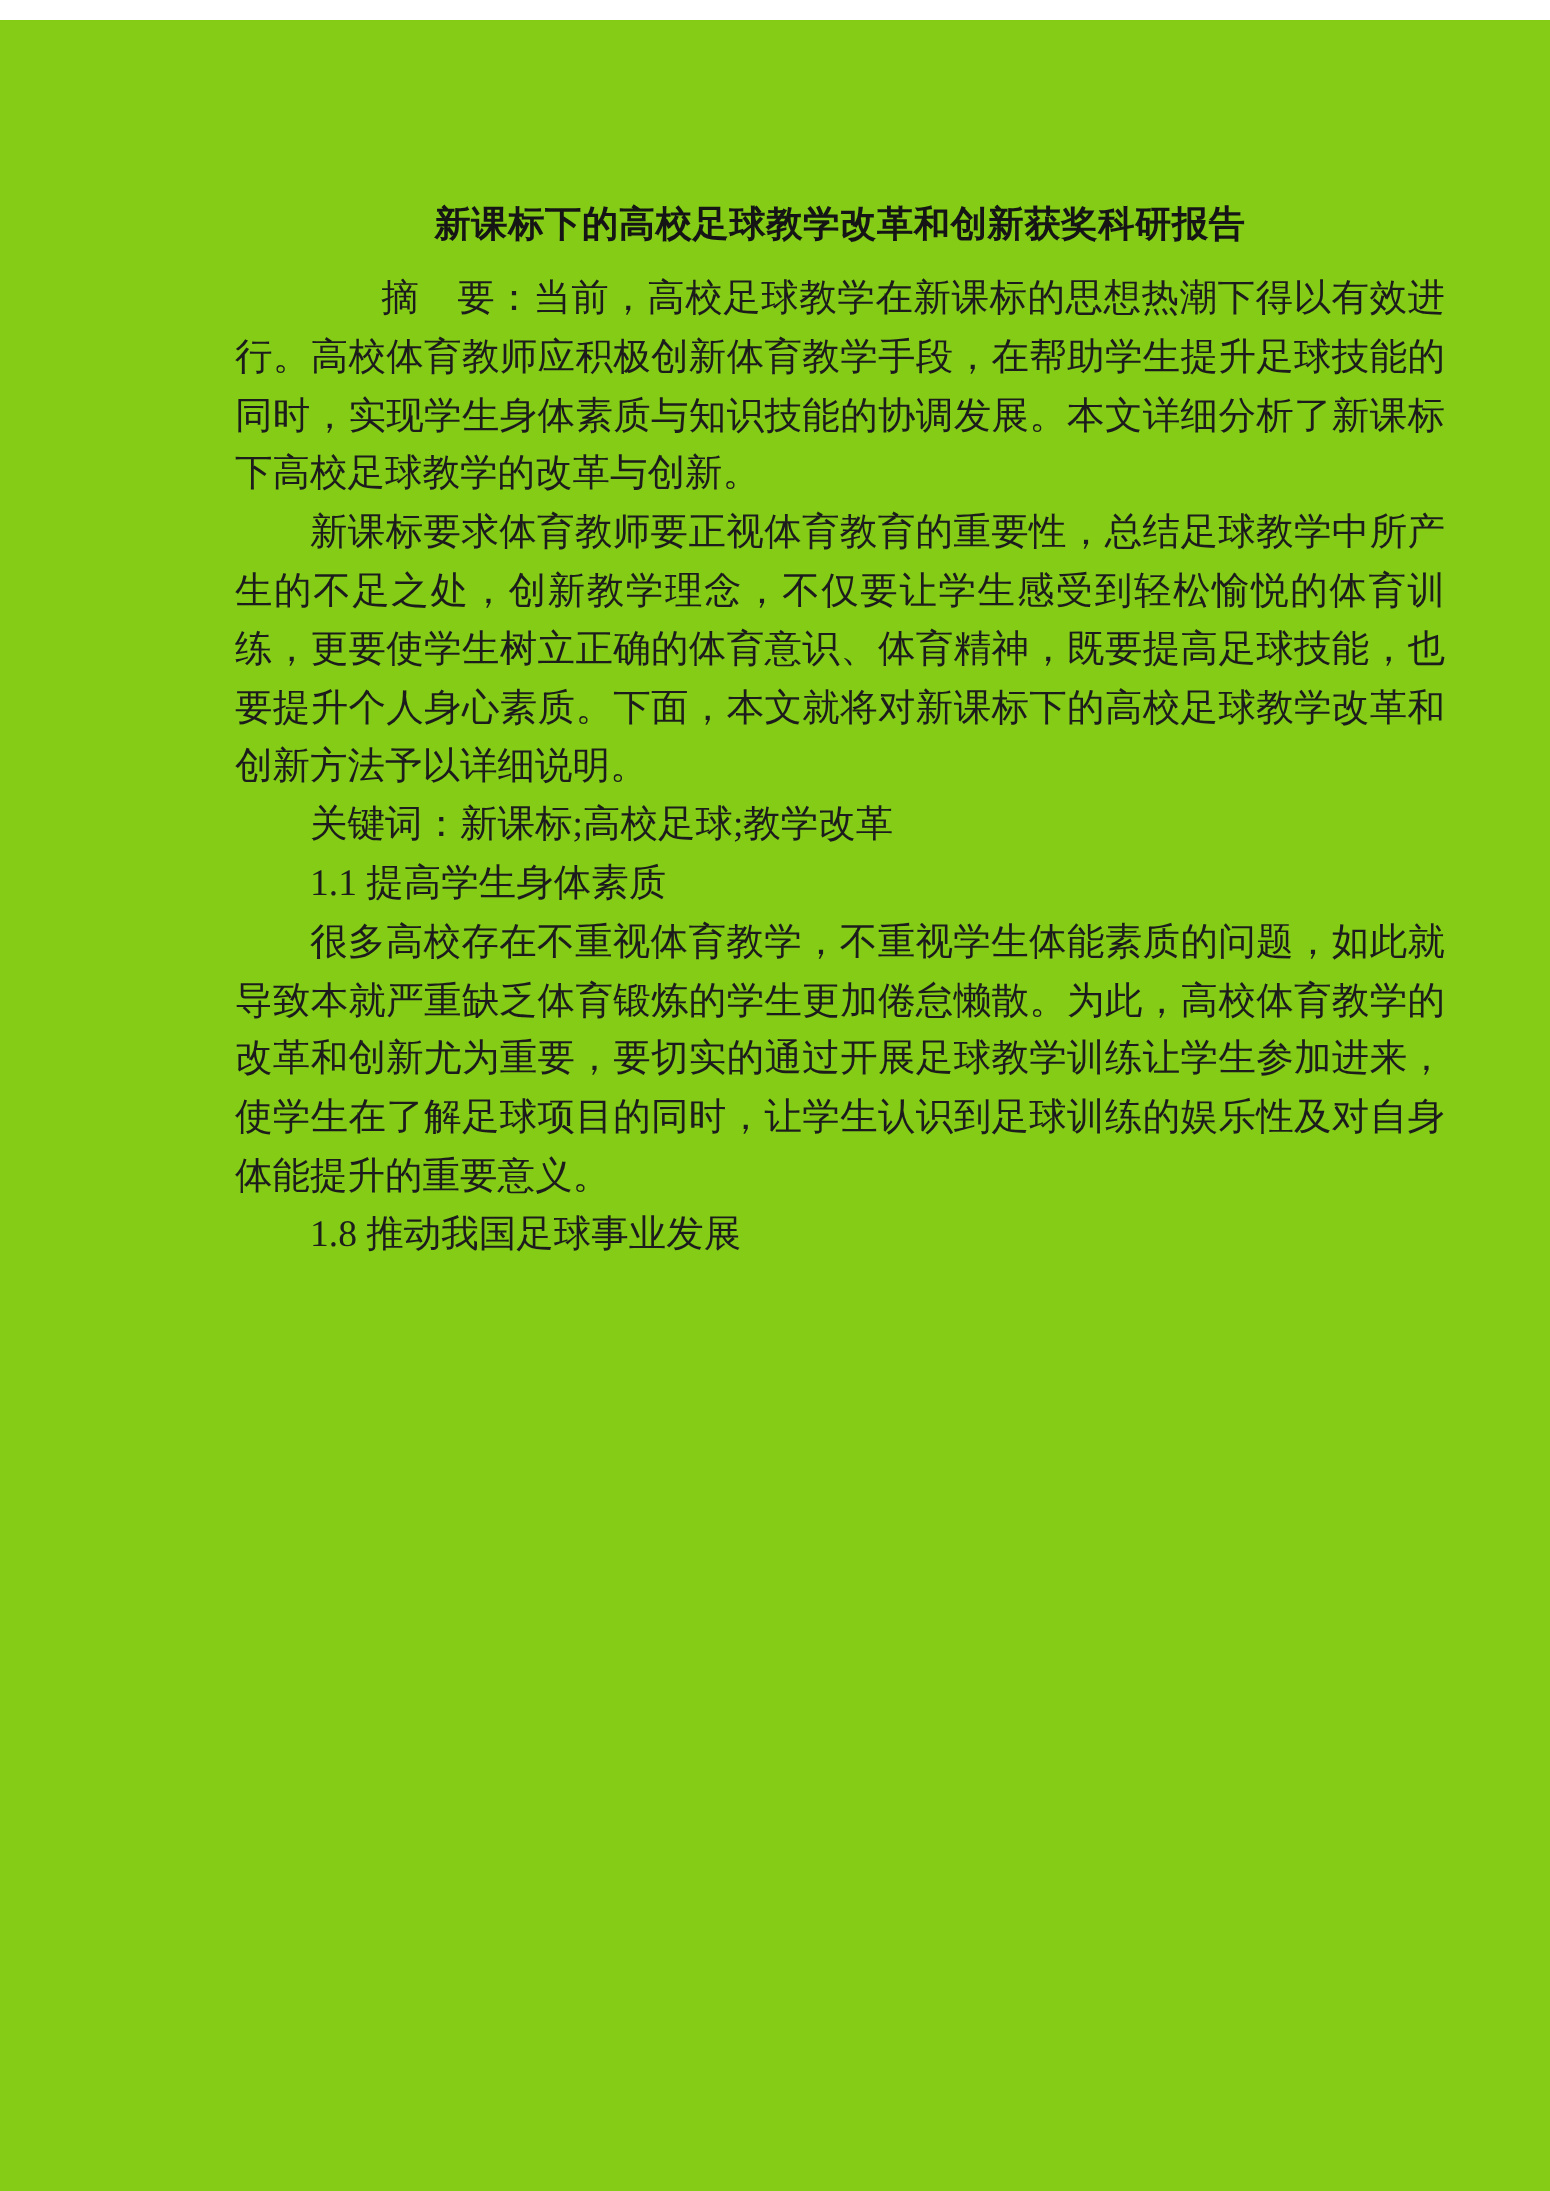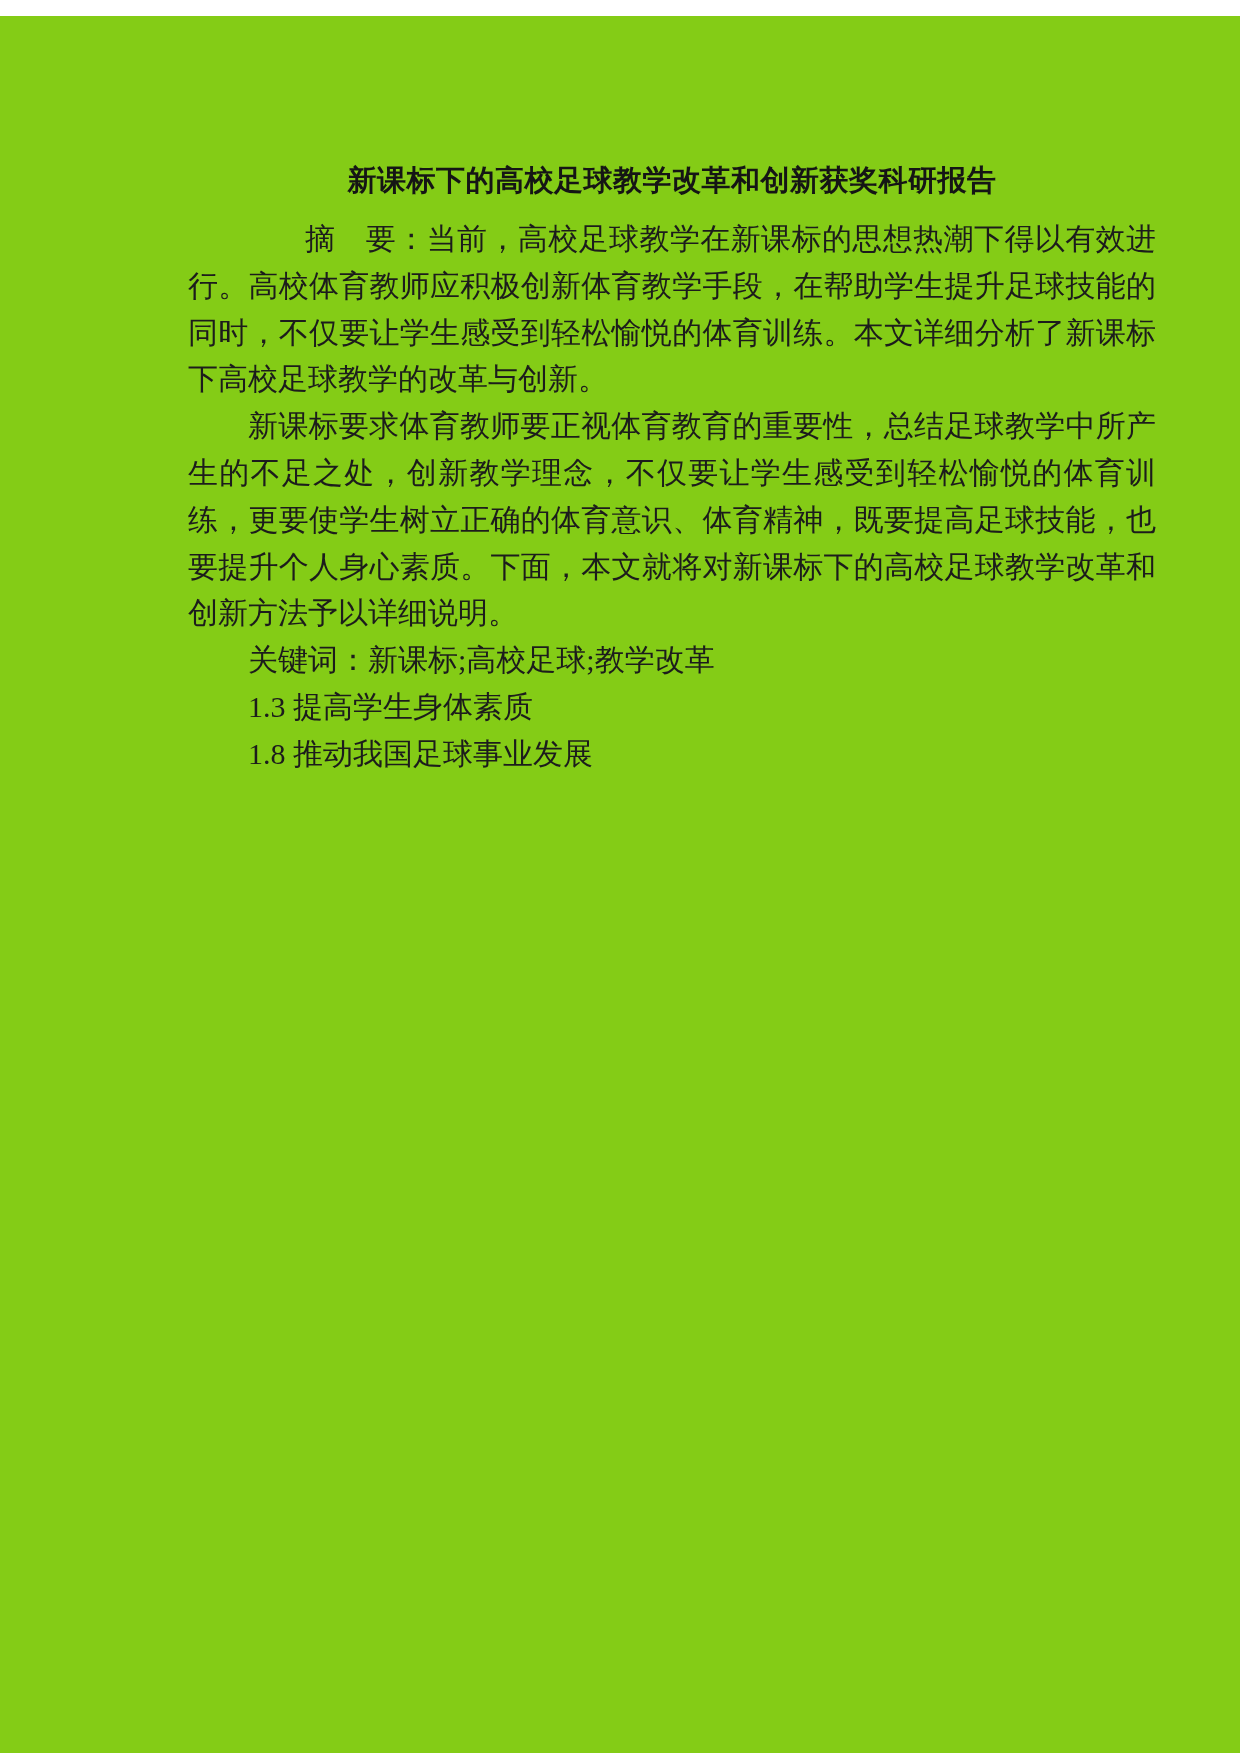--- a/index.html
+++ b/index.html
@@ -54,29 +54,30 @@
 </style>
 </head>
 <body>
 
 <div class="page">
 
   <h1 class="doc-title">新课标下的高校足球教学改革和创新获奖科研报告</h1>
 
   <div class="doc-body">
 
-    <p class="para abstract"><span>摘　要：</span><span>当前，高校足球教学在新课标的思想热潮下得以有效进行。高校体育教师应积极创新体育教学手段，在帮助学生提升足球技能的同时，不仅要让学生感受到轻松愉悦的体育训练。本文详细分析了新课标下高校足球教学的改革与创新。</span></p>
+    <p class="para abstract"><span>摘　要：</span><span>当前，高校足球教学在新课标的思想热潮下得以有效进行。高校体育教师应积极创新体育教学手段，在帮助学生提升足球技能的同时，实现学生身体素质与知识技能的协调发展。本文详细分析了新课标下高校足球教学的改革与创新。</span></p>
 
     <p class="para">新课标要求体育教师要正视体育教育的重要性，总结足球教学中所产生的不足之处，创新教学理念，不仅要让学生感受到轻松愉悦的体育训练，更要使学生树立正确的体育意识、体育精神，既要提高足球技能，也要提升个人身心素质。下面，本文就将对新课标下的高校足球教学改革和创新方法予以详细说明。</p>
 
     <p class="para"><span>关键词：</span><span>新课标;高校足球;教学改革</span></p>
 
 
-    <p class="para heading">1.3 提高学生身体素质</p>
+    <p class="para heading">1.1 提高学生身体素质</p>
 
+    <p class="para">很多高校存在不重视体育教学，不重视学生体能素质的问题，如此就导致本就严重缺乏体育锻炼的学生更加倦怠懒散。为此，高校体育教学的改革和创新尤为重要，要切实的通过开展足球教学训练让学生参加进来，使学生在了解足球项目的同时，让学生认识到足球训练的娱乐性及对自身体能提升的重要意义。</p>
 
     <p class="para heading">1.8 推动我国足球事业发展</p>
 
 
 
 
   </div>
 </div>
 
 </body></html>

